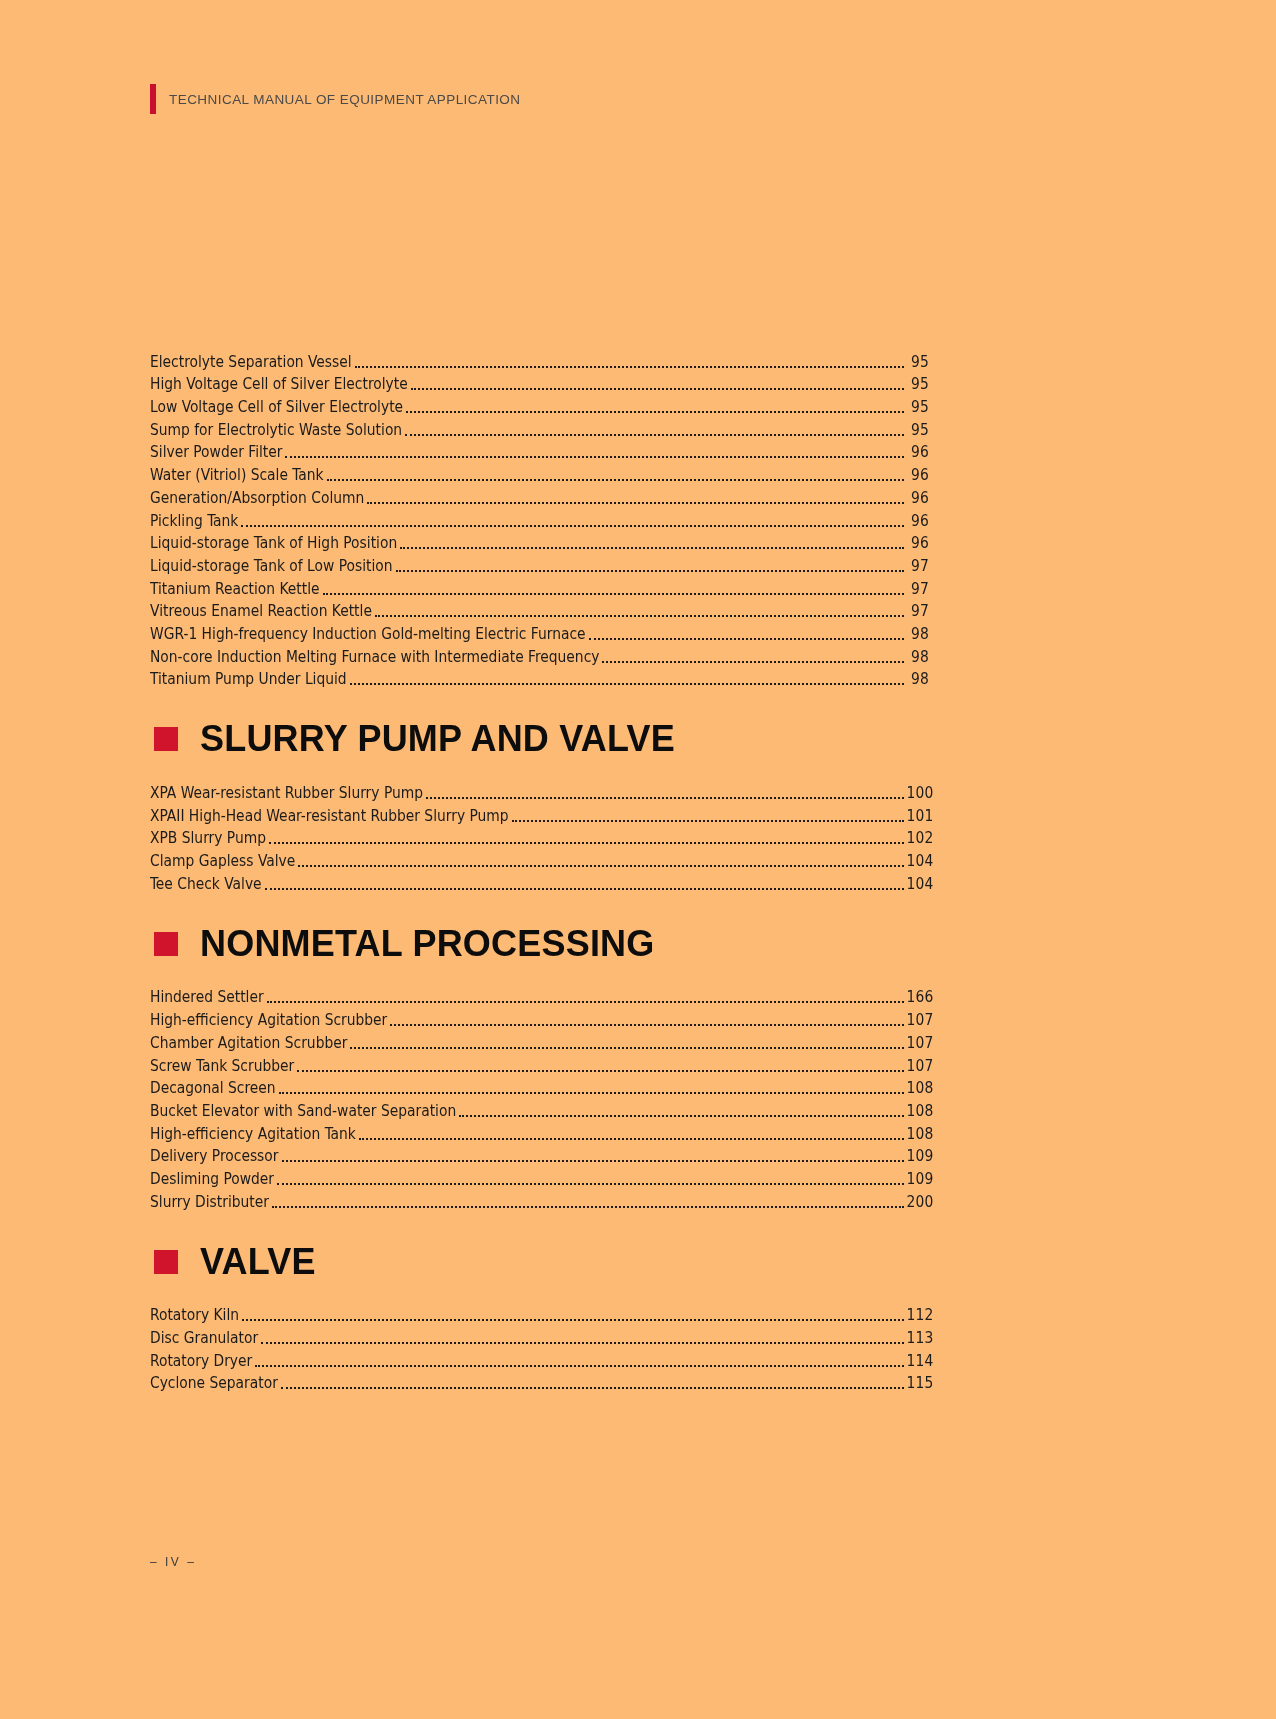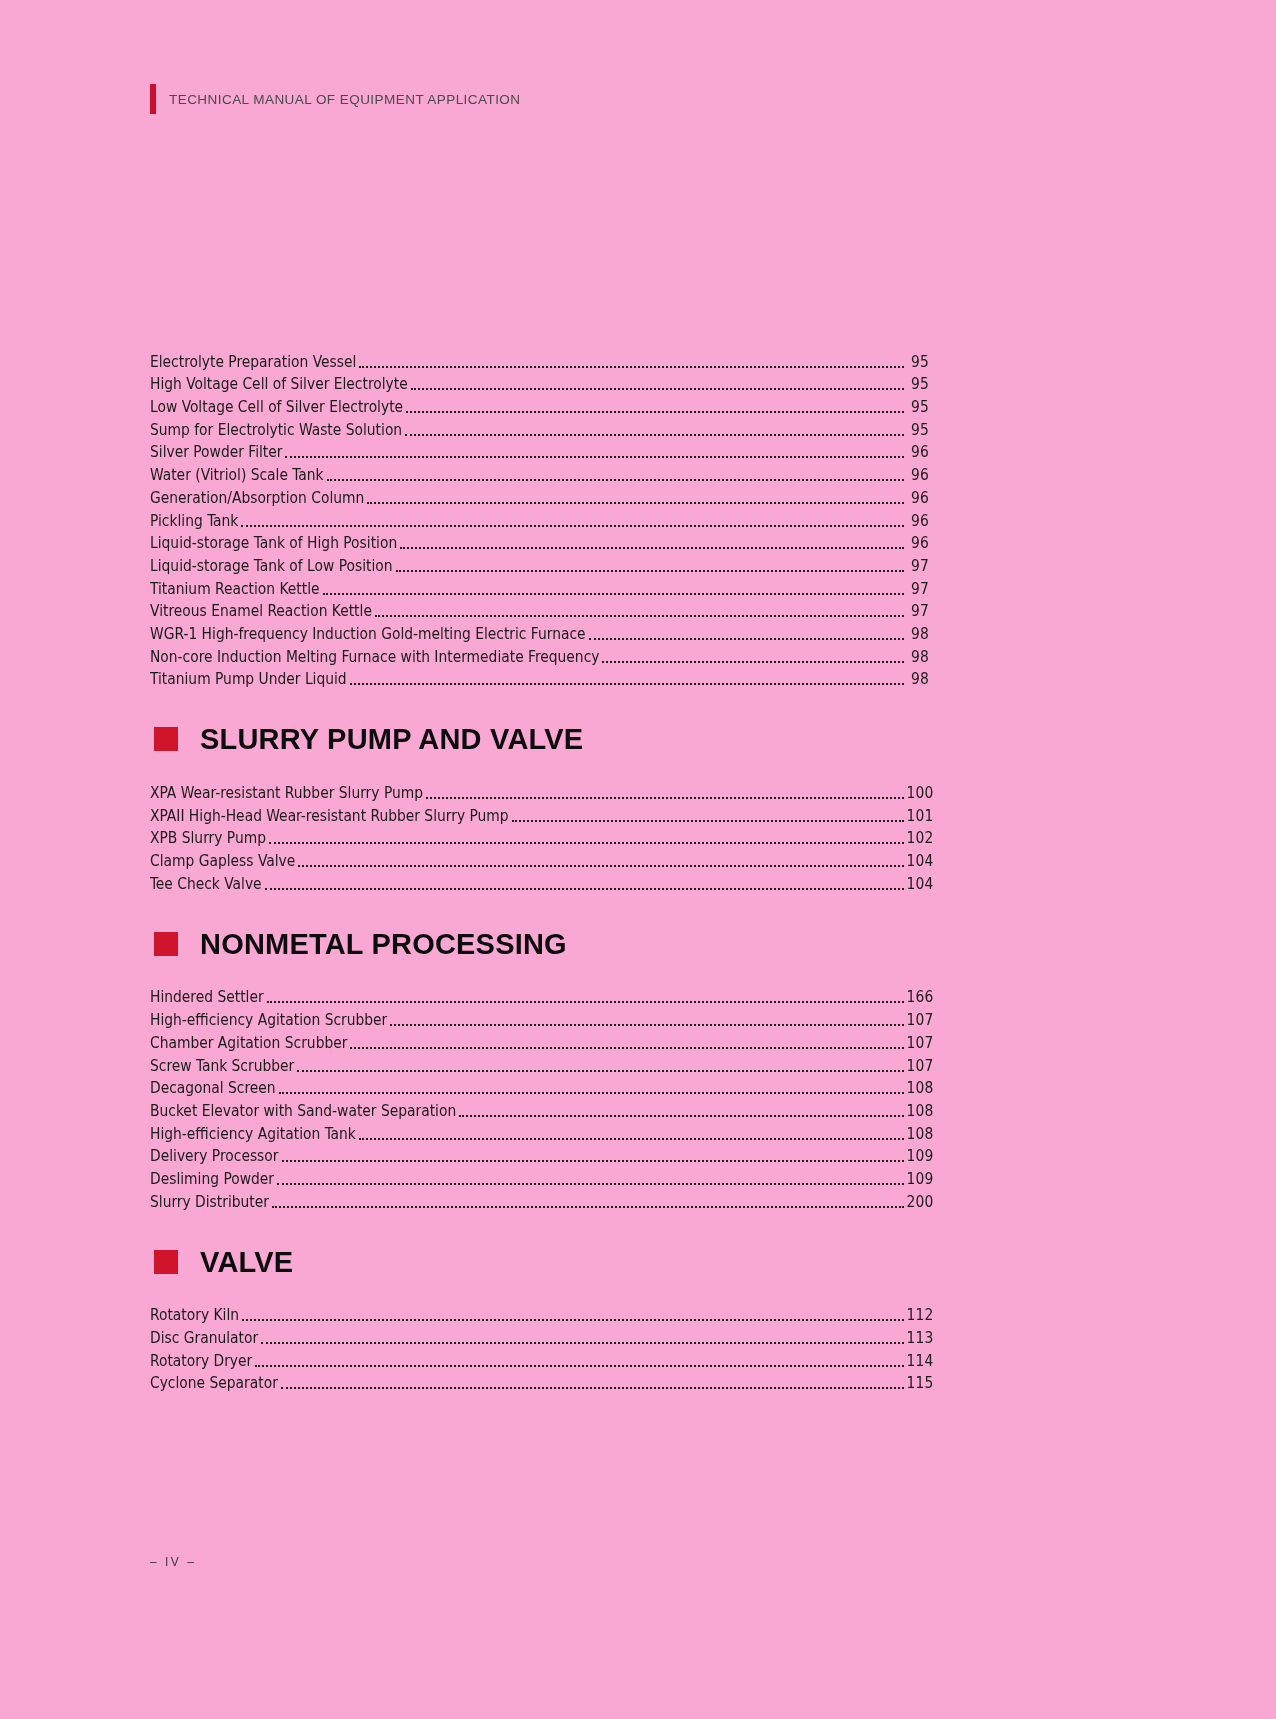--- a/index.html
+++ b/index.html
@@ -4,21 +4,21 @@
 <style>
   html, body {
     margin: 0;
     padding: 0;
     background: #ffffff;
   }
   .page {
     position: relative;
     width: 1276px;
     height: 1719px;
-    background: #f9a8d4;
+    background: #fdba74;
     font-family: "Liberation Sans", sans-serif;
     overflow: hidden;
     box-sizing: border-box;
   }
 
   
   .running-header {
     position: absolute;
     left: 150px;
     top: 84px;
@@ -104,21 +104,21 @@
     width: 24px;
     height: 24px;
     background: #cf142b;
     margin-left: 4px;
     margin-right: 22px;
     flex: 0 0 auto;
   }
   .section-title {
     font-family: "Liberation Sans", sans-serif;
     font-weight: bold;
-    font-size: 29px;
+    font-size: 36px;
     letter-spacing: 0.2px;
     color: #0d0d0d;
     white-space: nowrap;
     line-height: 30px;
   }
 
   
   .footer {
     position: absolute;
     left: 150px;
@@ -135,21 +135,21 @@
 <div class="page">
 
   <div class="running-header">
     <div class="header-rule"></div>
     <div class="header-text">TECHNICAL MANUAL OF EQUIPMENT APPLICATION</div>
   </div>
 
   <div class="toc">
     <div class="toc-group" id="intro-group">
         <div class="toc-entry">
-          <span class="toc-title">Electrolyte Preparation Vessel</span>
+          <span class="toc-title">Electrolyte Separation Vessel</span>
           <span class="toc-dots"></span>
           <span class="toc-page">95</span>
         </div>
         <div class="toc-entry">
           <span class="toc-title">High Voltage Cell of Silver Electrolyte</span>
           <span class="toc-dots"></span>
           <span class="toc-page">95</span>
         </div>
         <div class="toc-entry">
           <span class="toc-title">Low Voltage Cell of Silver Electrolyte</span>

